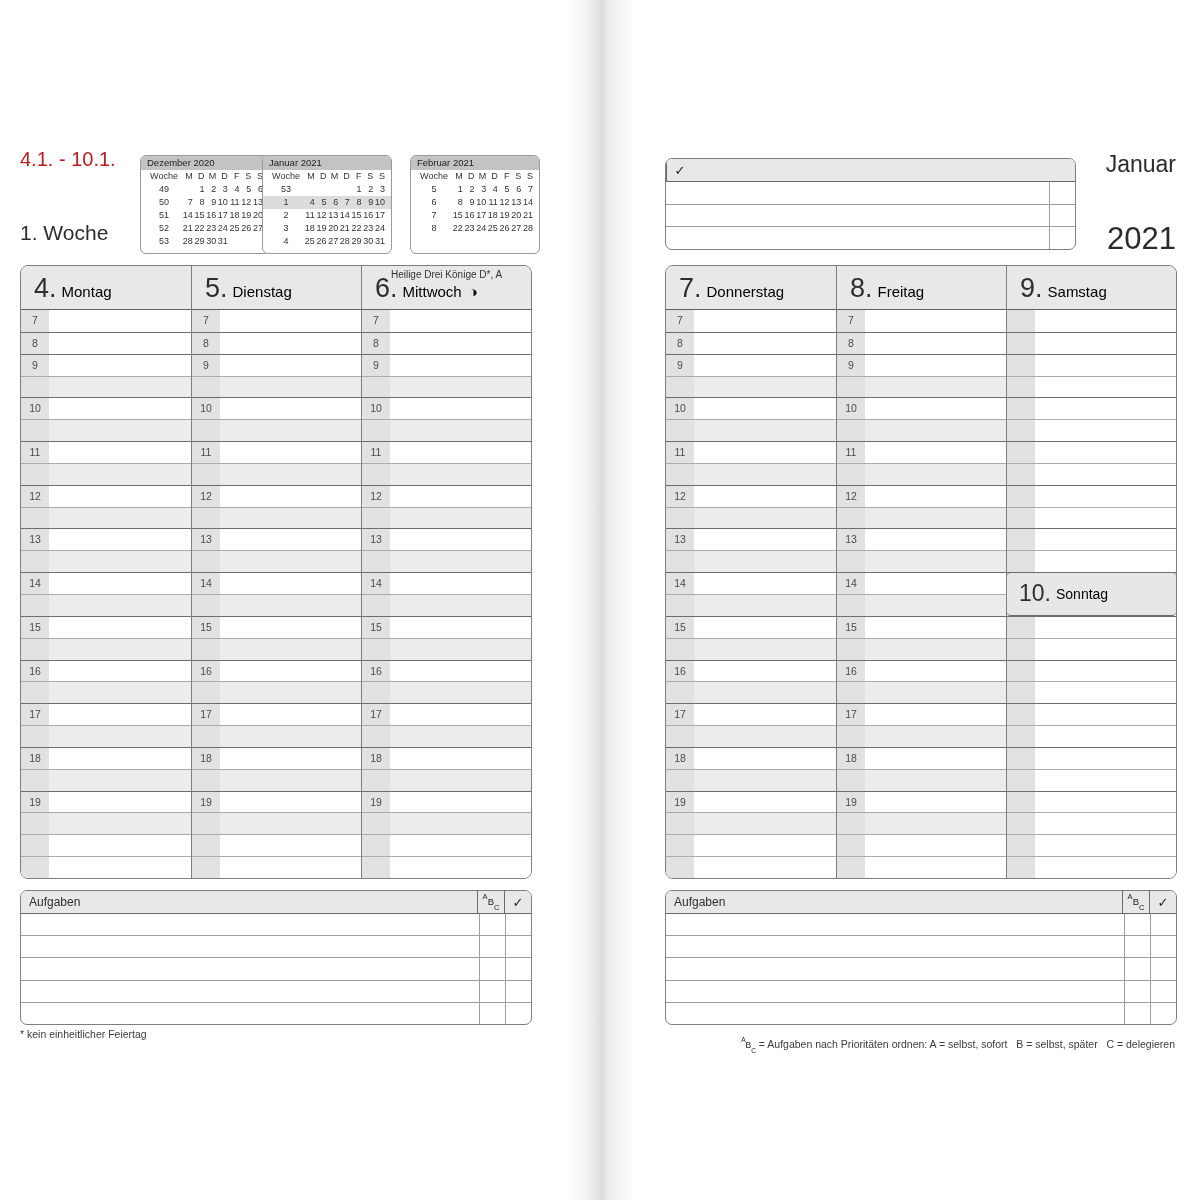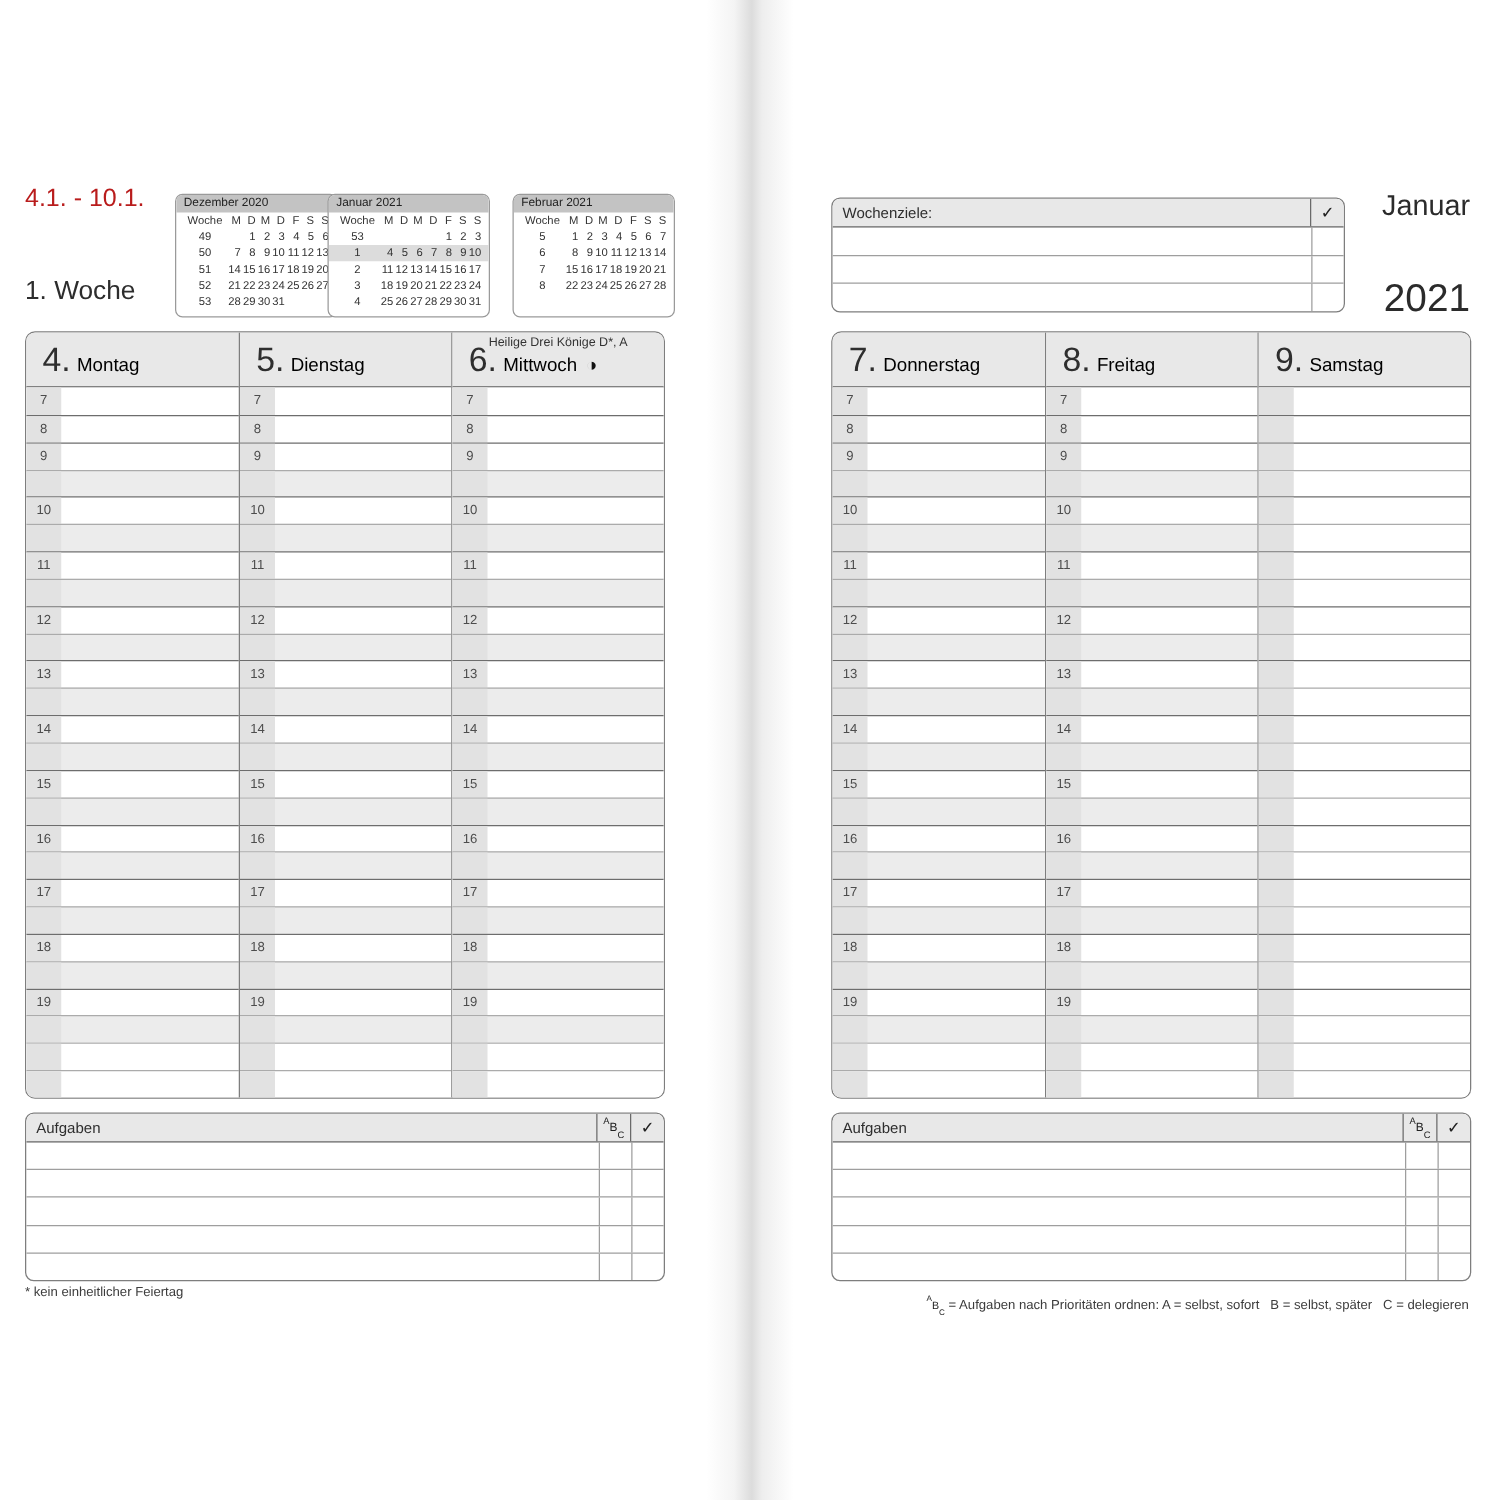--- a/index.html
+++ b/index.html
@@ -567,21 +567,20 @@
           </div>
         </div>
     </div>
 
     <div class="footnote" style="left:20px;top:1028px">* kein einheitlicher Feiertag</div>
   </section>
 
   <section>
     <div class="panel wz" style="left:665px;top:158px;width:409px">
       <div class="phead">
-        <span class="plabel">Wochenziele:</span>
         <span class="pcol check">✓</span>
       </div>
       <div>
           <div class="prow">
             <span class="pfill"></span>
             <span class="pcell"></span>
           </div>
           <div class="prow">
             <span class="pfill"></span>
             <span class="pcell"></span>
@@ -855,20 +854,24 @@
             </div>
             <div class="trow">
               <span class="strip"></span>
             </div>
             <div class="trow">
               <span class="strip"></span>
             </div>
             <div class="trow">
               <span class="strip"></span>
             </div>
+            <div class="sunday">
+            <span class="dnum">10.</span>
+            <span class="dname">Sonntag</span>
+          </div>
         </div>
       </div>
     </div>
 
     <div class="panel auf" style="left:665px;top:890px;width:510px">
       <div class="phead">
         <span class="plabel">Aufgaben</span>
         <span class="pcol">
           <span class="abcmark"><sup>A</sup><span>B</span><sub>C</sub></span>
         </span>

